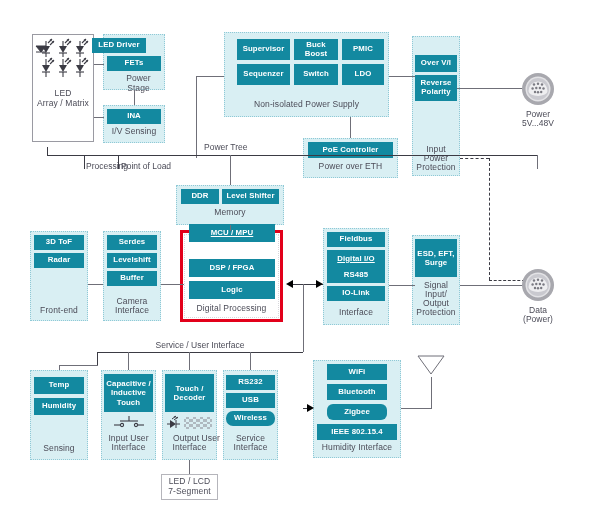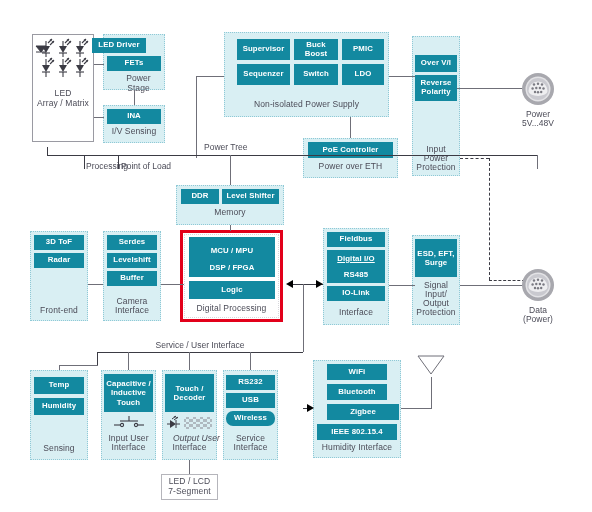--- a/index.html
+++ b/index.html
@@ -258,21 +258,21 @@
   <div class="dashed-v" style="left:489px;top:158px;height:122px;"></div>
   <div class="dashed-h" style="left:489px;top:280px;width:36px;"></div>
 
   <div class="panel" style="left:176px;top:185px;width:108px;height:40px;"></div>
   <div class="chip" style="left:181px;top:189px;width:38px;height:15px;">DDR</div>
   <div class="chip" style="left:222px;top:189px;width:57px;height:15px;">Level Shifter</div>
   <div class="panel-label" style="left:176px;width:108px;top:208px;">Memory</div>
 
   <div class="redbox" style="left:180px;top:230px;width:103px;height:92px;"></div>
   <div class="panel" style="left:184px;top:234px;width:95px;height:84px;background:#ffffff;border:1px dotted #d8d8dc;"></div>
-  <div class="chip" style="left:189px;top:237px;width:86px;height:28px;">MCU / MPU</div>
+  <div class="chip" style="left:189px;top:224px;width:86px;height:18px;text-decoration:underline;">MCU / MPU</div>
   <div class="chip" style="left:189px;top:259px;width:86px;height:18px;">DSP / FPGA</div>
   <div class="chip" style="left:189px;top:281px;width:86px;height:18px;">Logic</div>
   <div class="panel-label" style="left:184px;width:95px;top:304px;">Digital Processing</div>
 
   <div class="wire v" style="left:230px;top:225px;height:6px;"></div>
 
   <div class="panel" style="left:30px;top:231px;width:58px;height:90px;"></div>
   <div class="chip" style="left:34px;top:235px;width:50px;height:15px;">3D ToF</div>
   <div class="chip" style="left:34px;top:253px;width:50px;height:15px;">Radar</div>
   <div class="panel-label" style="left:30px;width:58px;top:306px;">Front-end</div>
@@ -414,39 +414,39 @@
             <line x1="0" y1="1" x2="0" y2="4"></line>
             <line x1="5" y1="1" x2="5" y2="4"></line>
           <line x1="1" y1="5" x2="4" y2="5"></line>
             <line x1="0" y1="6" x2="0" y2="9"></line>
             <line x1="5" y1="6" x2="5" y2="9"></line>
           <line x1="1" y1="10" x2="4" y2="10"></line>
         </g>
       </g>
     </svg>
   </div>
-  <div class="panel-label" style="left:162px;width:69px;top:434px;font-style:italic;">Output User</div>
+  <div class="panel-label" style="left:162px;width:69px;top:434px;">Output User</div>
   <div class="panel-label" style="left:162px;width:55px;top:443px;">Interface</div>
 
   <div class="wire v" style="left:189px;top:460px;height:14px;"></div>
   <div class="boxplain grey" style="left:161px;top:474px;width:57px;height:26px;"></div>
   <div class="panel-label" style="left:161px;width:57px;top:477px;">LED / LCD</div>
   <div class="panel-label" style="left:161px;width:57px;top:487px;">7-Segment</div>
 
   <div class="panel" style="left:223px;top:370px;width:55px;height:90px;"></div>
   <div class="chip" style="left:226px;top:375px;width:49px;height:15px;">RS232</div>
   <div class="chip" style="left:226px;top:393px;width:49px;height:15px;">USB</div>
   <div class="chip" style="left:226px;top:411px;width:49px;height:15px;border-radius:7px;">Wireless</div>
   <div class="panel-label" style="left:223px;width:55px;top:434px;">Service</div>
   <div class="panel-label" style="left:223px;width:55px;top:443px;">Interface</div>
 
   <div class="panel" style="left:313px;top:360px;width:88px;height:98px;"></div>
   <div class="chip" style="left:327px;top:364px;width:60px;height:16px;">WiFi</div>
   <div class="chip" style="left:327px;top:384px;width:60px;height:16px;">Bluetooth</div>
-  <div class="chip" style="left:327px;top:404px;width:72px;height:16px;">Zigbee</div>
+  <div class="chip" style="left:327px;top:404px;width:60px;height:16px;border-radius:6px;">Zigbee</div>
   <div class="chip" style="left:317px;top:424px;width:80px;height:16px;">IEEE 802.15.4</div>
   <div class="panel-label" style="left:313px;width:88px;top:443px;">Humidity Interface</div>
 
   <div class="wire h dark" style="left:303px;top:408px;width:7px;background:#3b3b44;"></div>
   <div class="arrow right" style="left:307px;top:404px;"></div>
 
   <div class="wire h" style="left:401px;top:408px;width:30px;"></div>
   <div class="wire v" style="left:431px;top:377px;height:32px;"></div>
   <div class="svgwrap" style="left:411px;top:355px;">
     <svg width="42" height="26" viewBox="0 0 42 26">

